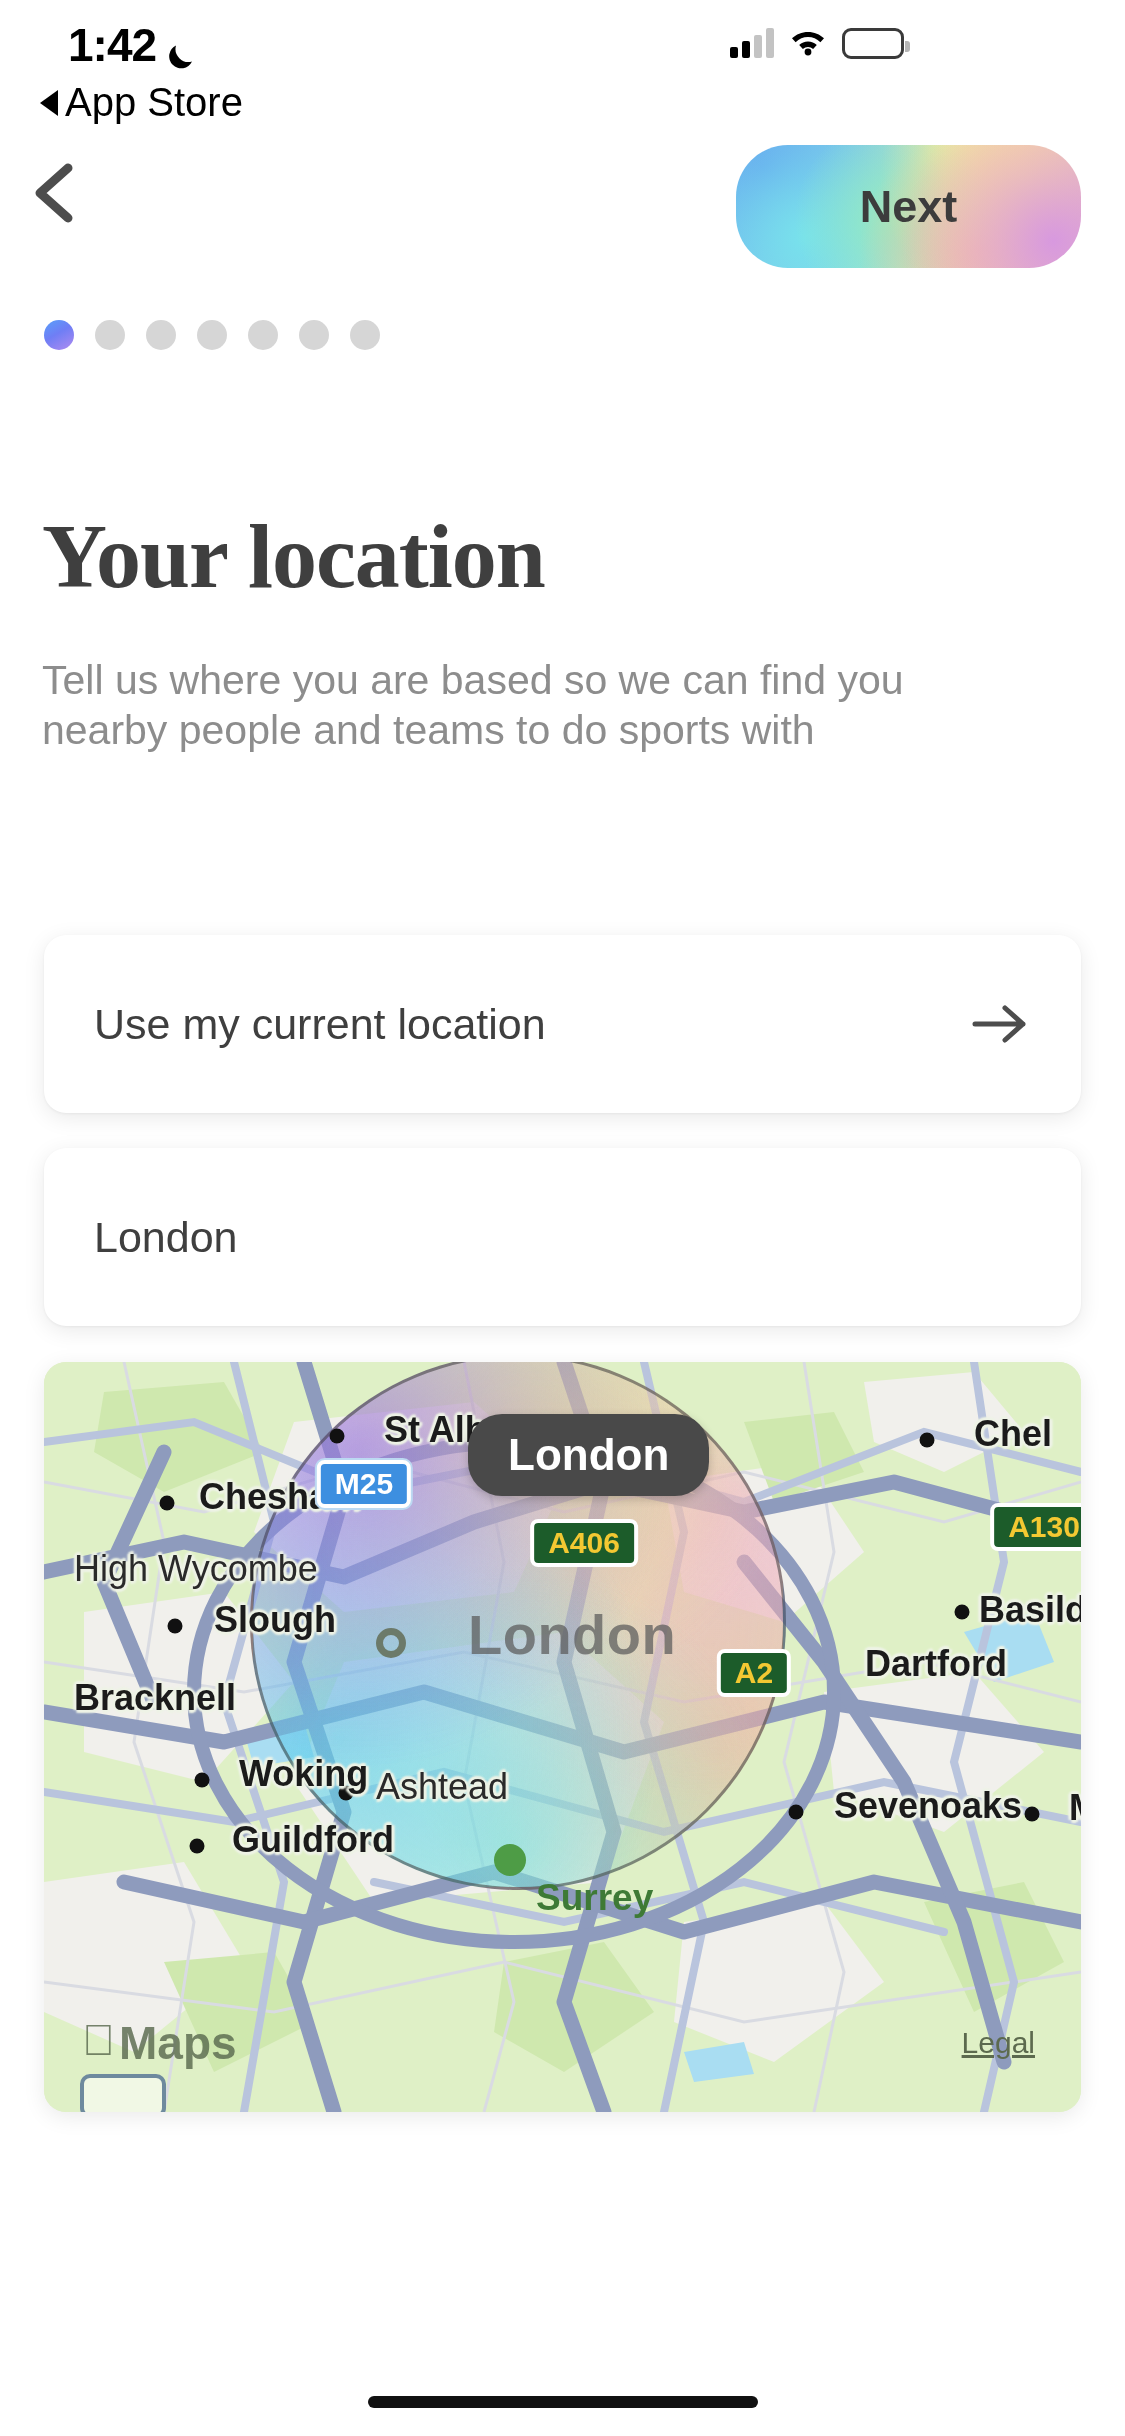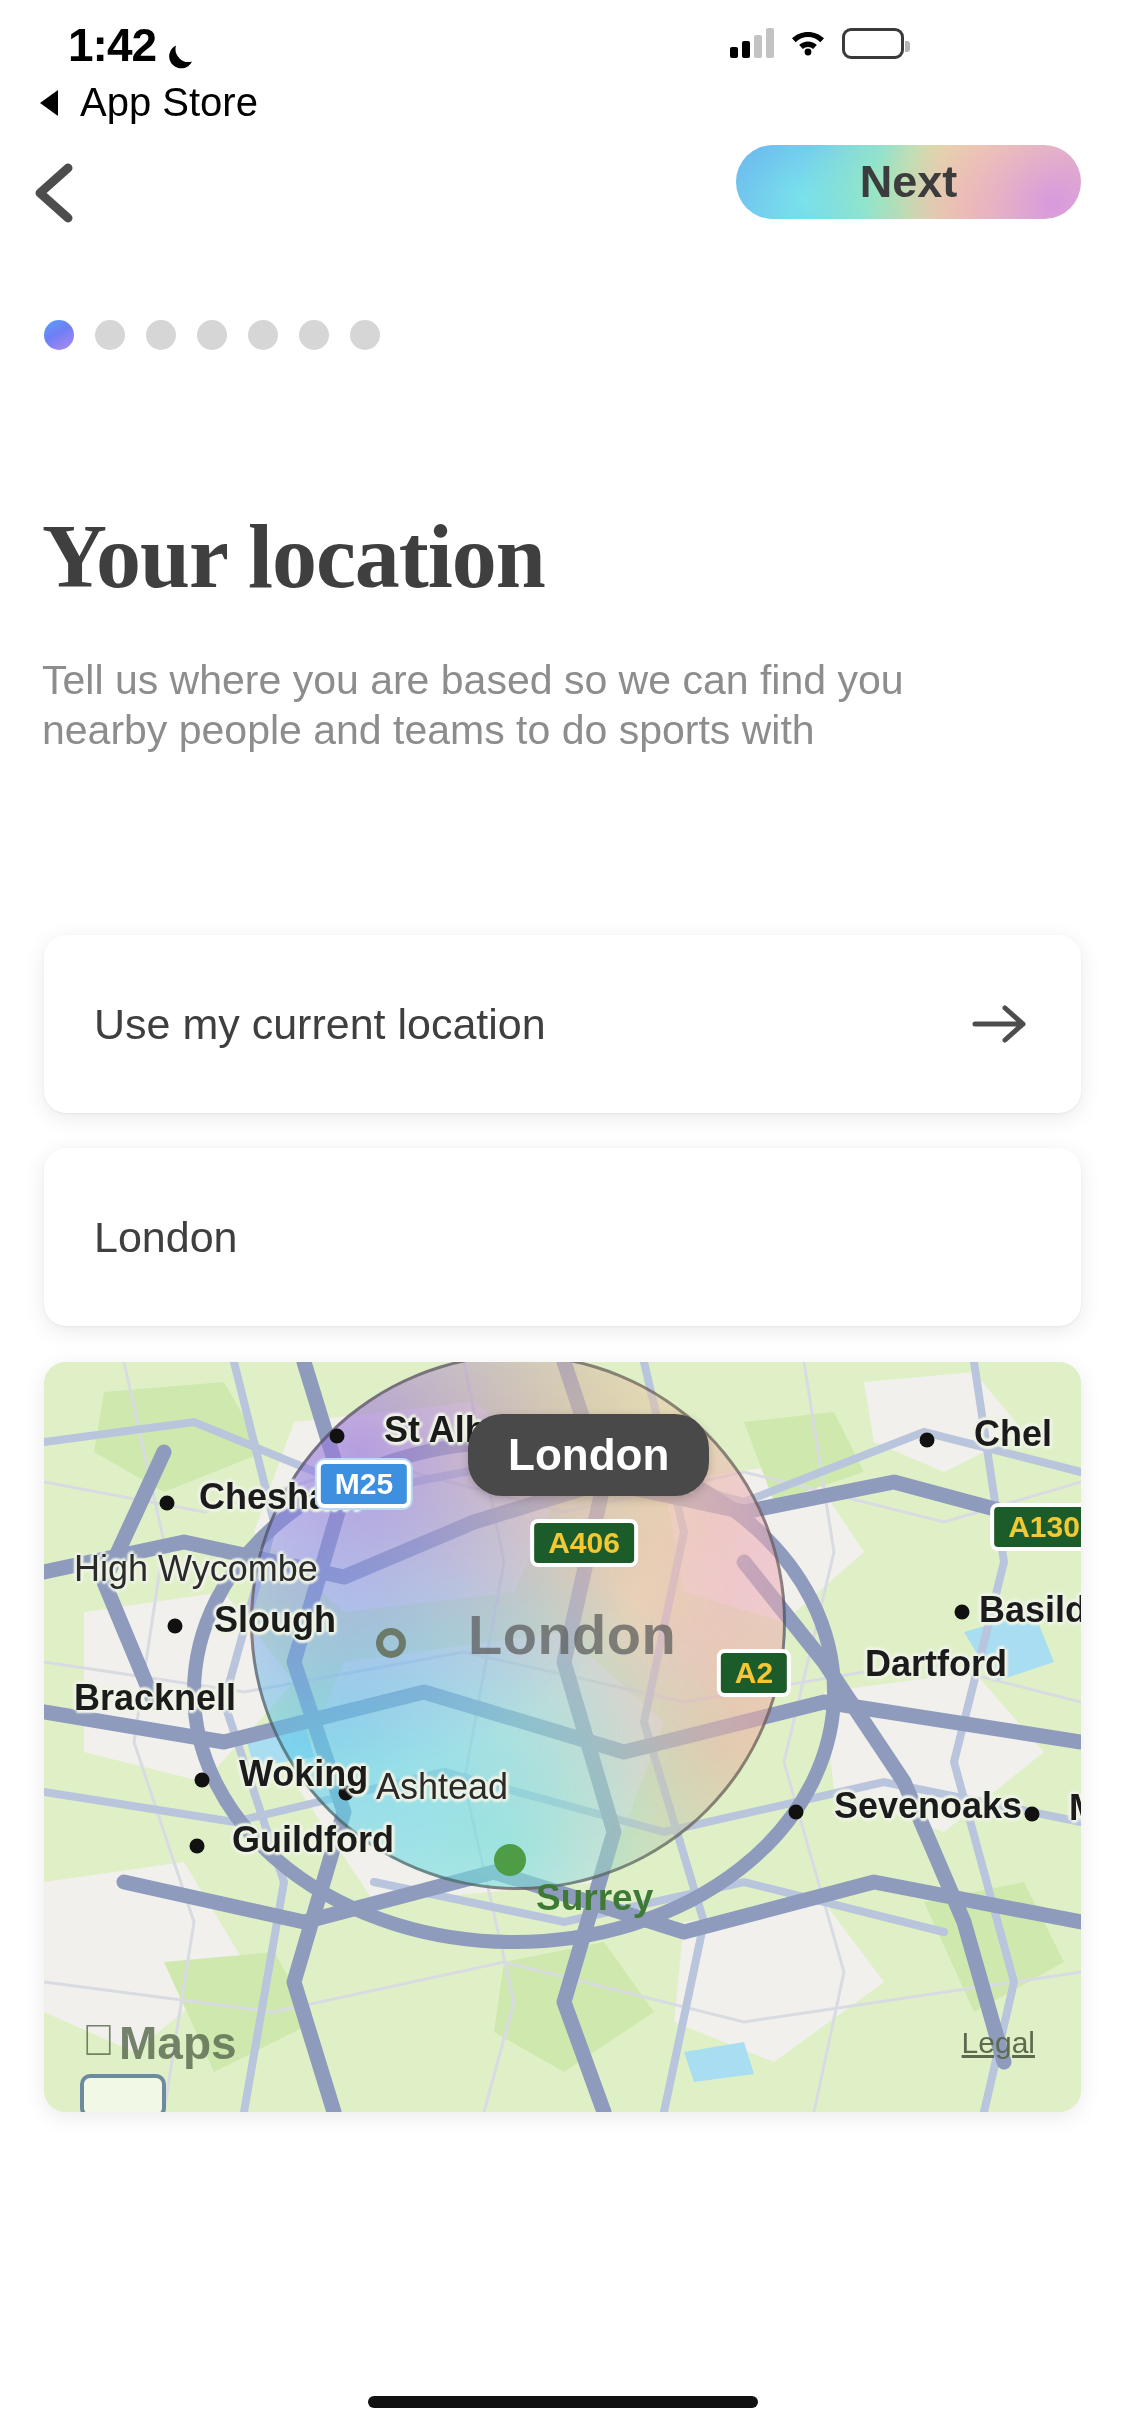--- a/index.html
+++ b/index.html
@@ -15,21 +15,21 @@
   .statusbar { position:absolute; top:0; left:0; width:956px; height:150px; }
   .sb-time {
     position:absolute; left:68px; top:18px;
     font-size:46px; font-weight:600; color:#000; letter-spacing:-1px;
     display:flex; align-items:center; gap:9px;
   }
   .sb-moon { display:inline-block; width:34px; height:34px; position:relative; top:2px; }
   .sb-back {
     position:absolute; left:40px; top:80px;
     font-size:40px; font-weight:500; color:#000;
-    display:flex; align-items:center; gap:22px;
+    display:flex; align-items:center; gap:7px;
   }
   .sb-tri {
     width:0; height:0;
     border-top:13px solid transparent; border-bottom:13px solid transparent;
     border-right:18px solid #000;
   }
   .sb-right {
     position:absolute; right:52px; top:26px;
     display:flex; align-items:center; gap:14px;
   }
@@ -50,21 +50,21 @@
   .battery .fill { width:100%; height:100%; background:#000; border-radius:4px; }
 
   
   .navrow { position:absolute; top:155px; left:0; width:1125px; height:110px; }
   .back-chevron {
     position:absolute; left:14px; top:0px;
     width:80px; height:80px; display:flex; align-items:center; justify-content:center;
   }
   .next-btn {
     position:absolute; right:44px; top:-10px;
-    width:345px; height:74px; border-radius:52px; border:none;
+    width:345px; height:123px; border-radius:52px; border:none;
     background:
       radial-gradient(circle at 92% 78%, rgba(214,150,226,0.95) 0%, rgba(214,150,226,0) 46%),
       radial-gradient(circle at 84% 25%, rgba(255,228,150,0.95) 0%, rgba(255,228,150,0) 48%),
       radial-gradient(circle at 70% 85%, rgba(250,186,160,0.9) 0%, rgba(250,186,160,0) 45%),
       radial-gradient(circle at 46% 60%, rgba(150,236,190,0.95) 0%, rgba(150,236,190,0) 50%),
       radial-gradient(circle at 20% 75%, rgba(120,226,236,1) 0%, rgba(120,226,236,0) 52%),
       radial-gradient(circle at 8% 18%, rgba(96,150,240,1) 0%, rgba(96,150,240,0) 55%),
       linear-gradient(100deg,#7fc5f0 0%,#9de8df 30%,#d9eeae 55%,#f6d9a8 78%,#e0a8cf 100%);
     font-family:"Liberation Sans", sans-serif;
     font-size:45px; font-weight:bold; color:#3c3c3c;

